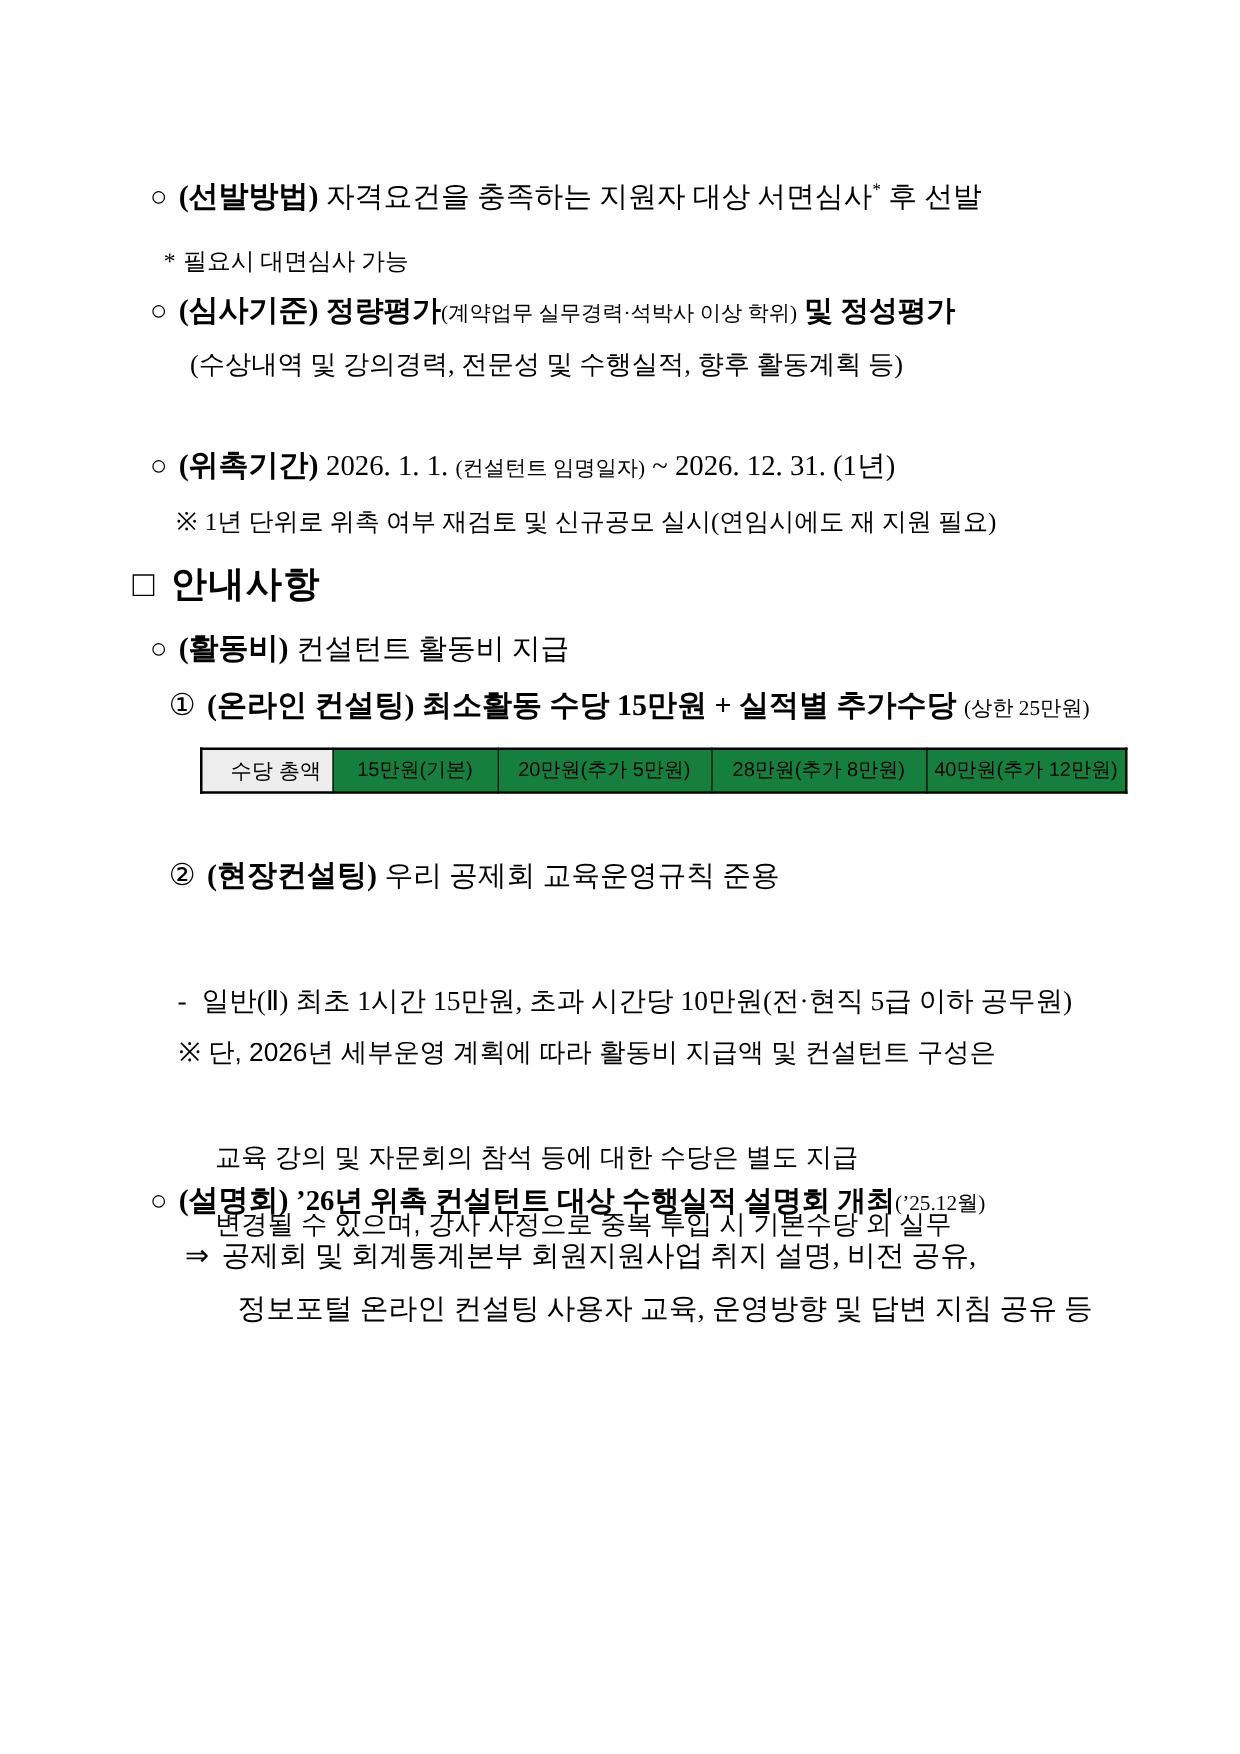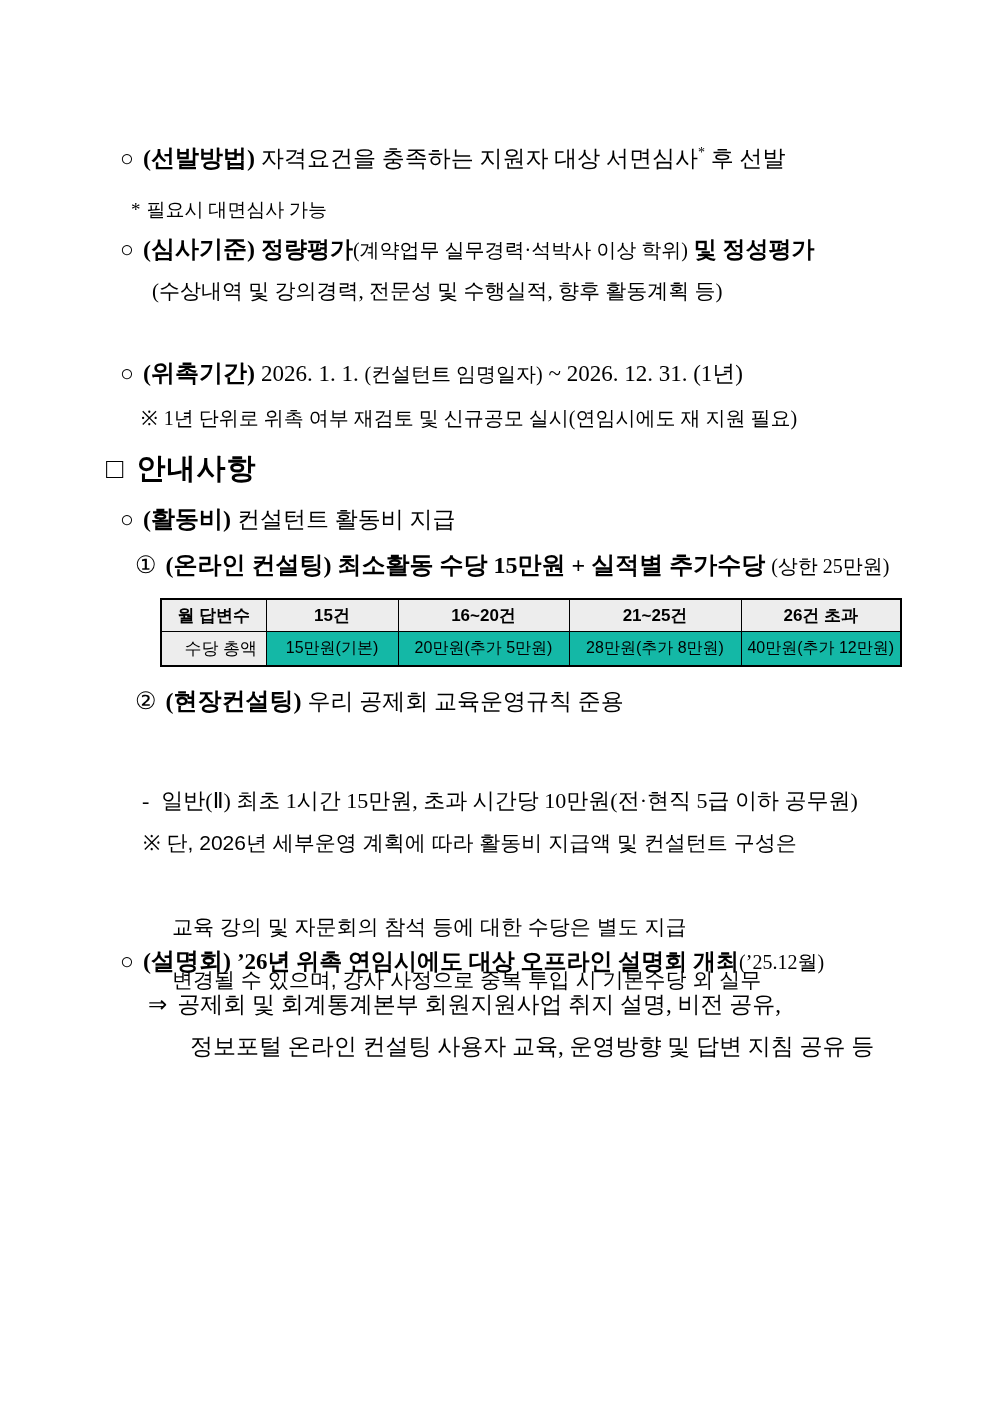--- a/index.html
+++ b/index.html
@@ -16,21 +16,21 @@
     position:absolute;
     white-space:nowrap;
     font-size:23px;
     line-height:1.25;
     color:#000;
   }
   .serif{font-family:"Liberation Serif", serif;}
   .marker{display:inline-block;margin-right:9px;}
   .blabel{font-weight:700;font-size:24px;margin-right:6px;}
   .boldtext{font-weight:700;}
-  .small{font-size:20px;}
+  .small{font-size:17px;}
   .sup{font-size:14px;vertical-align:super;line-height:0;}
   .footnote{font-size:19px;}
   .cont{font-size:21px;}
   .note{font-size:20px;}
   .heading{font-size:29px;font-weight:700;font-family:"Liberation Sans", sans-serif;letter-spacing:1px;}
   .heading .marker{font-weight:400;margin-right:12px;}
   .dashline{font-size:22px;}
   .noteblock{font-size:21px;font-family:"Liberation Sans", sans-serif;}
   table.fee{
     position:absolute;
@@ -41,21 +41,21 @@
     font-family:"Liberation Sans", sans-serif;
     font-size:17px;
     border:2px solid #000;
   }
   table.fee td{
     border:1px solid #000;
     text-align:center;
     vertical-align:middle;
     padding:0 2px;
     height:31px;
-    background:#14b8a6;
+    background:#15803d;
   }
   table.fee tr.hdr td{background:#ededed;font-weight:700;}
   table.fee td.rowlabel{background:#ededed;font-weight:700;}
   table.fee tr.val td{font-weight:400;font-size:16px;height:33px;}
 </style>
 </head>
 <body>
 
 <div class="page">
 
@@ -102,27 +102,20 @@
 
   <table class="fee">
     <colgroup>
       <col style="width:105px;">
         <col style="width:132px;">
         <col style="width:171px;">
         <col style="width:172px;">
         <col style="width:160px;">
     </colgroup>
     <tbody>
-        <tr class="hdr">
-      <td class="rowlabel">월 답변수</td>
-      <td>15건</td>
-      <td>16~20건</td>
-      <td>21~25건</td>
-      <td>26건 초과</td>
-    </tr>
     <tr class="val">
       <td class="rowlabel" style="font-size:17px;padding-left:16px;">수당 총액</td>
       <td>15만원(기본)</td>
       <td>20만원(추가 5만원)</td>
       <td>28만원(추가 8만원)</td>
       <td>40만원(추가 12만원)</td>
     </tr>
   </tbody>
     </table>
 
@@ -139,21 +132,21 @@
     <span class="marker" style="margin-right:6px;">※</span><span>단, 2026년 세부운영 계획에 따라 활동비 지급액 및 컨설턴트 구성은</span>
   </div>
   <div class="line noteblock" style="left:172px;top:919px;margin-top:48px;">
     <span>변경될 수 있으며, 강사 사정으로 중복 투입 시 기본수당 외 실무</span>
   </div>
   <div class="line noteblock" style="left:172px;top:914px;">
     <span>교육 강의 및 자문회의 참석 등에 대한 수당은 별도 지급</span>
   </div>
 
   <div class="line serif" style="left:120px;top:946px;">
-    <span class="marker">○</span><span class="blabel">(설명회)</span><span class="boldtext">’26년 위촉 연임시에도 대상 오프라인 설명회 개최</span><span class="small">(’25.12월)</span>
+    <span class="marker">○</span><span class="blabel">(설명회)</span><span class="boldtext">’26년 위촉 컨설턴트 대상 수행실적 설명회 개최</span><span class="small">(’25.12월)</span>
   </div>
 
   <div class="line serif" style="left:148px;top:991px;">
     <span class="marker" style="margin-right:10px;">⇒</span><span>공제회 및 회계통계본부 회원지원사업 취지 설명, 비전 공유,</span>
   </div>
   <div class="line serif" style="left:190px;top:1033px;">
     <span>정보포털 온라인 컨설팅 사용자 교육, 운영방향 및 답변 지침 공유 등</span>
   </div>
 
 </div>

